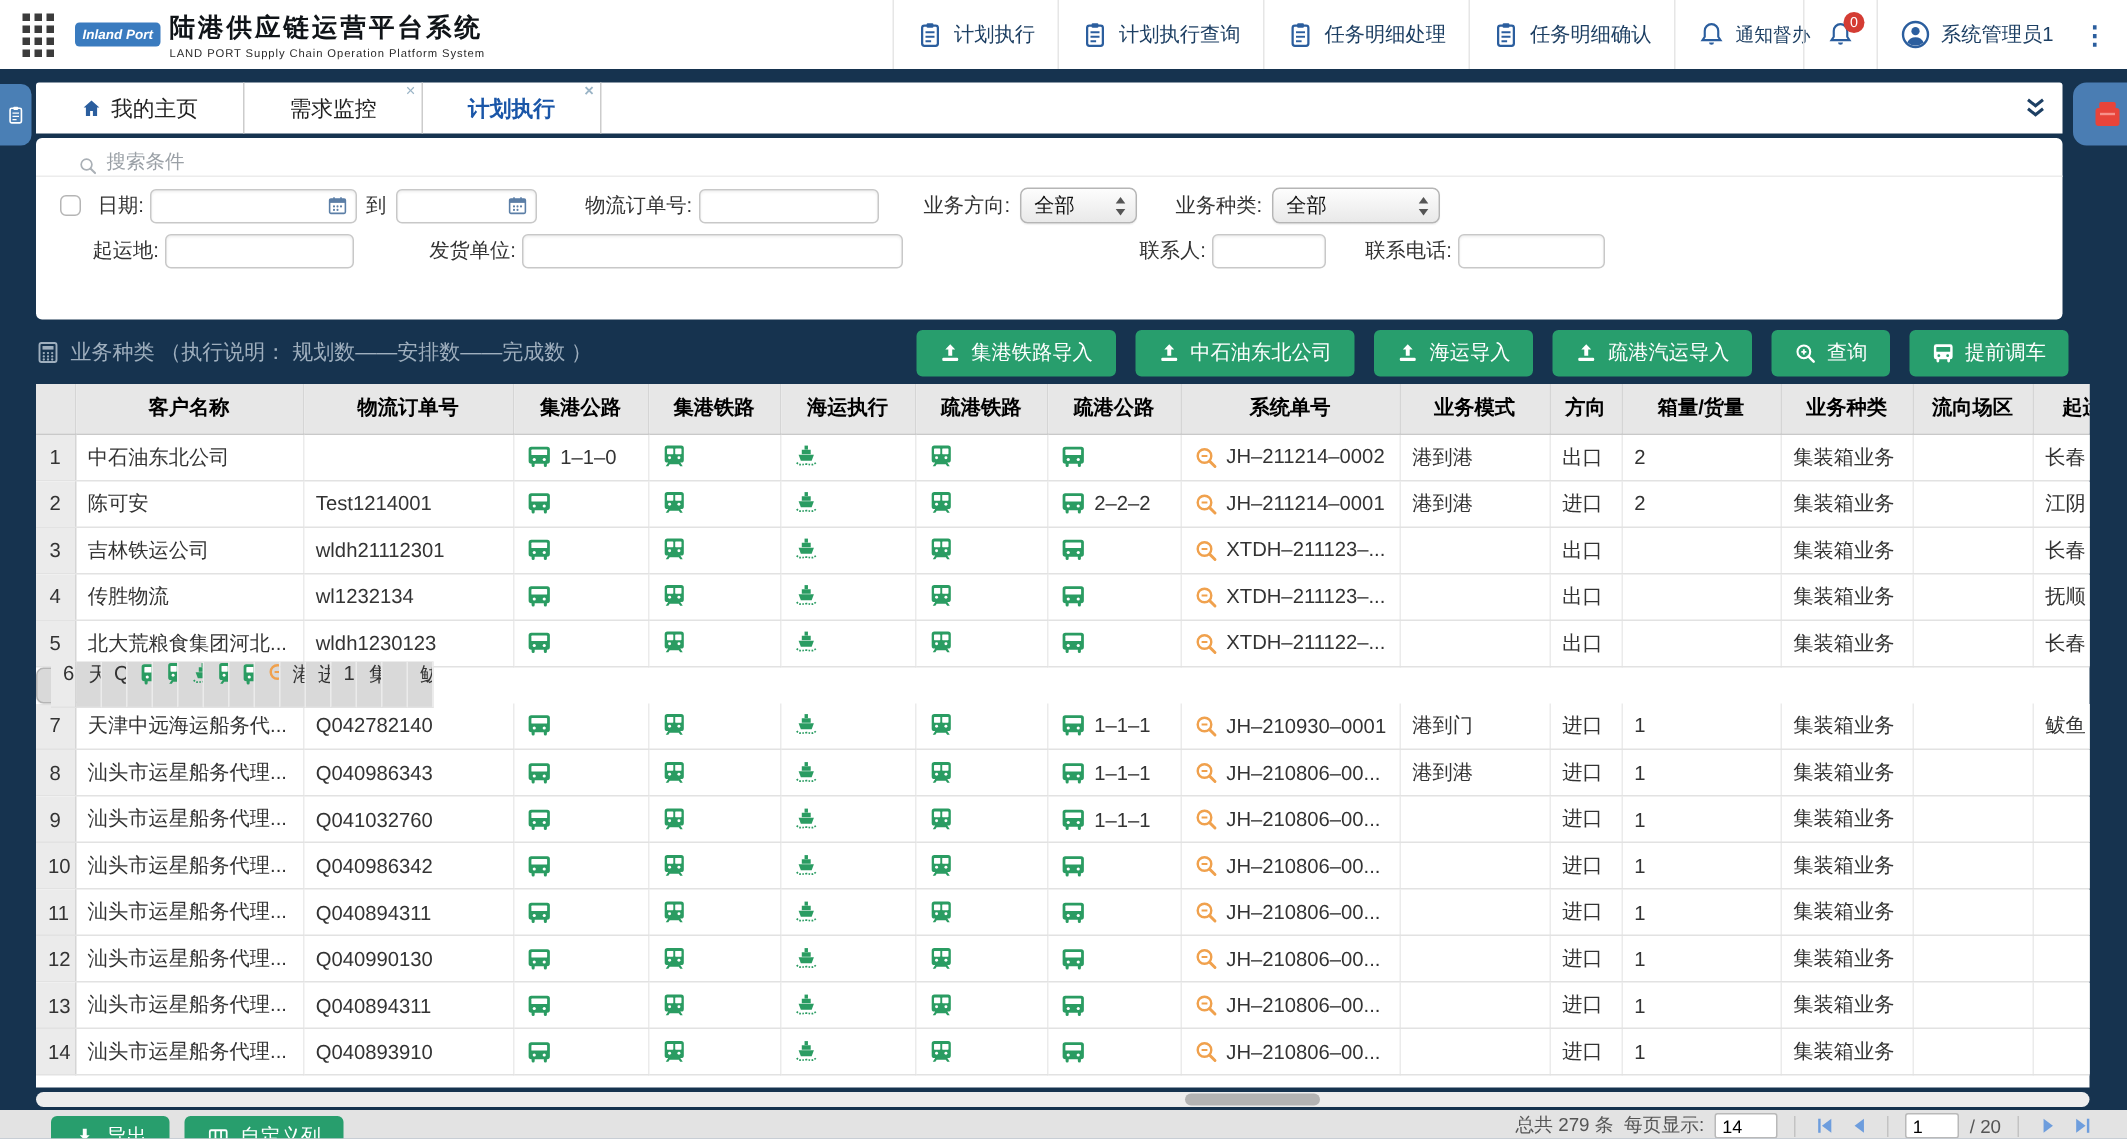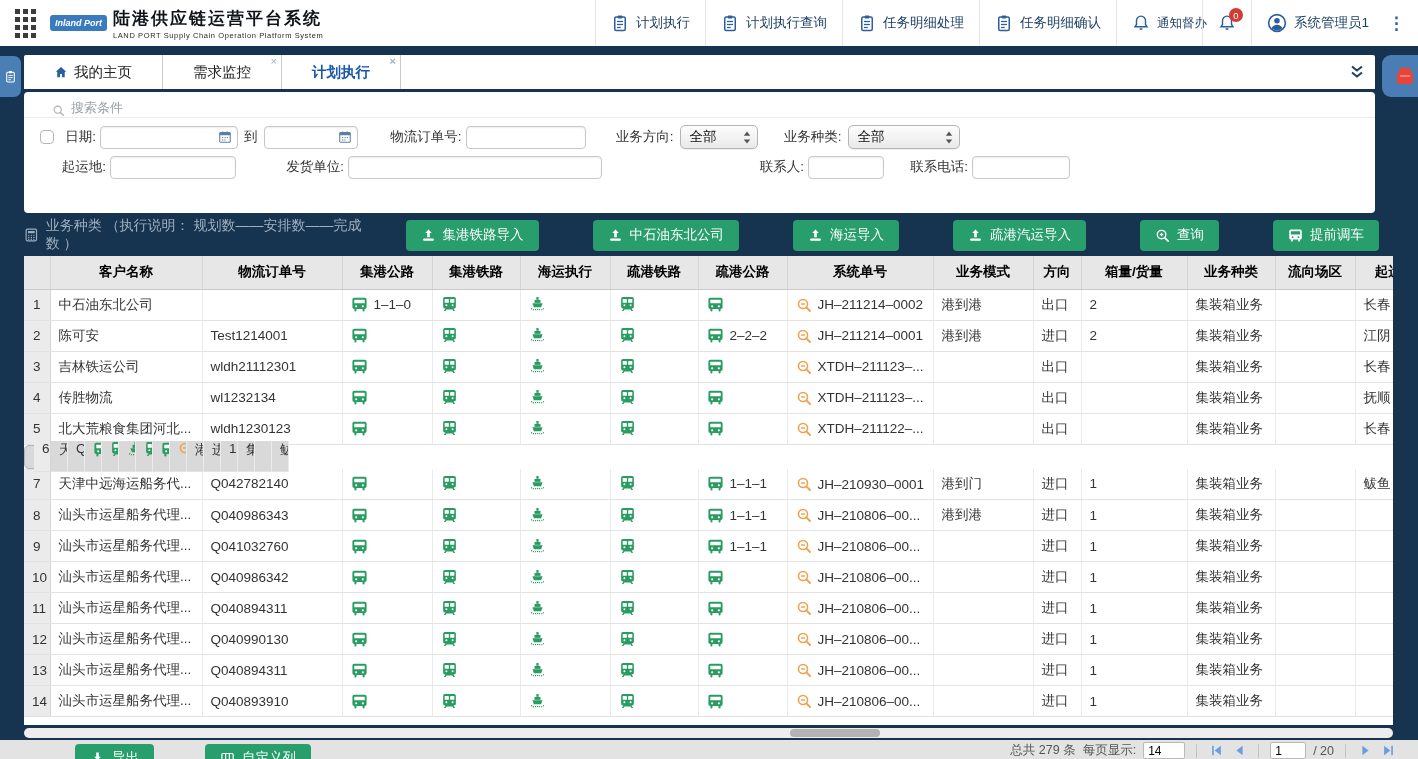--- a/index.html
+++ b/index.html
@@ -48,21 +48,21 @@
   .inp-wrap .in-ic.cal { color:#5b7ea6; }
   .cbx { width:14px; height:14px; border:1px solid #b5b5b5; border-radius:4px; background:#fff; cursor:pointer; flex:0 0 auto; }
   .sel { position:relative; height:24px; border:1px solid #b5b5b5; border-radius:5px; background:linear-gradient(#fdfdfd,#e9e9e9); display:flex; align-items:center; padding:0 20px 0 9px; font-size:13.5px; color:#111; cursor:pointer; box-shadow:0 1px 1px rgba(0,0,0,.06); }
   .sel .ud { position:absolute; right:4px; top:4px; width:12px; height:15px; color:#555; }
 
   
   .toolbar { position:absolute; top:215px; left:24px; width:1355px; height:40px; display:flex; align-items:center; }
   .tb-title { display:flex; align-items:center; gap:7px; color:#9fafbe; font-size:14px; }
   .tb-title .ic { width:16px; height:16px; color:#9fafbe; }
   .tb-btns { margin-left:auto; display:flex; gap:13px; }
-  .gbtn { display:flex; align-items:center; gap:7px; height:31px; padding:0 15px; background:#289e6d; color:#fff; border:none; border-radius:4px; font-size:13.5px; cursor:pointer; font-family:"Liberation Sans", sans-serif; white-space:nowrap;margin-left:41px; }
+  .gbtn { display:flex; align-items:center; gap:7px; height:31px; padding:0 15px; background:#289e6d; color:#fff; border:none; border-radius:4px; font-size:13.5px; cursor:pointer; font-family:"Liberation Sans", sans-serif; white-space:nowrap; }
   .gbtn .ic { width:15px; height:15px; color:#fff; --detail:#289e6d; }
 
   
   .tablebox { position:absolute; top:256px; left:24px; width:1369px; height:469px; background:#fff; overflow:hidden; }
   table.grid { table-layout:fixed; width:1411px; border-collapse:collapse; }
   .grid th { height:33px; background:#e7e7e7; color:#000000; font-size:13.5px; font-weight:bold; border-right:1px solid #d5d5d5; border-bottom:1px solid #c9c9c9; text-align:center; overflow:hidden; white-space:nowrap; }
   .grid td { height:31px; font-size:13.5px; color:#333; padding:0 8px; border-right:1px solid #ebebeb; border-bottom:1px solid #e2e2e2; overflow:hidden; white-space:nowrap; background:inherit; }
   .trow { background:#fff; cursor:pointer; }
   .trow.sel { background:#d9d9d9; }
   .c-num { background:#ebebeb !important; color:#555; text-align:center; padding:0 2px; border-right:1px solid #d5d5d5 !important; }

